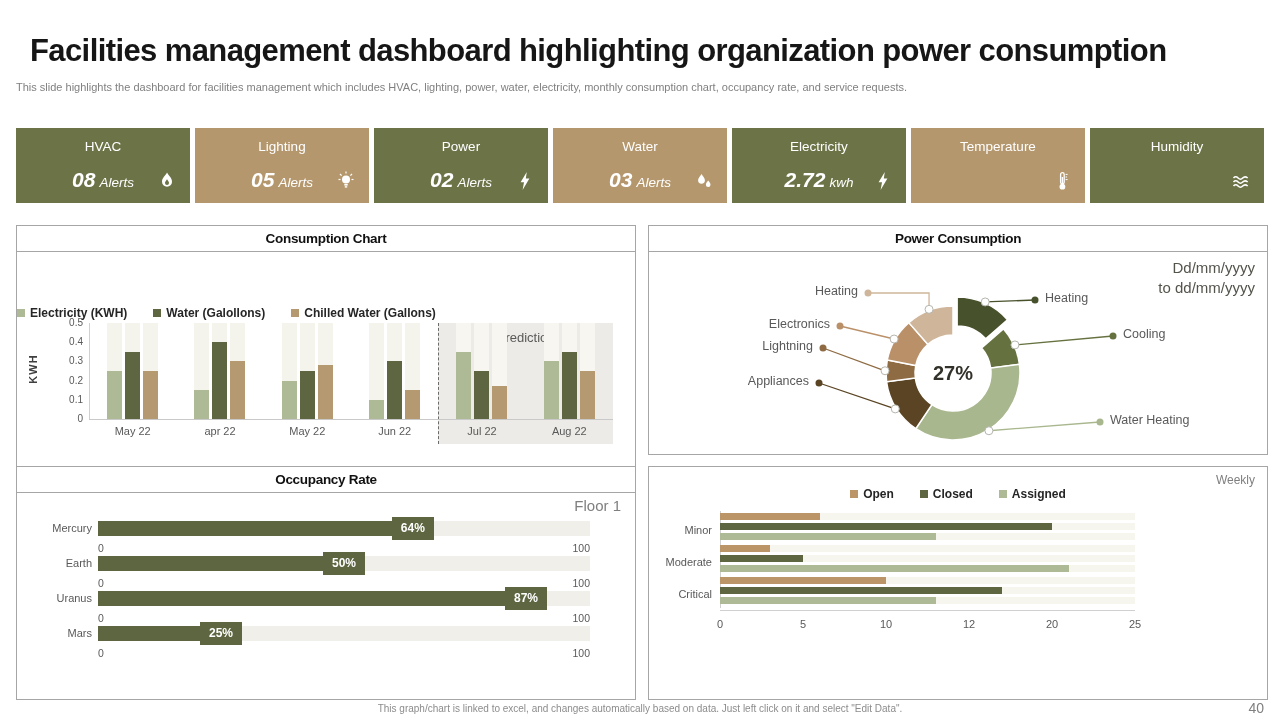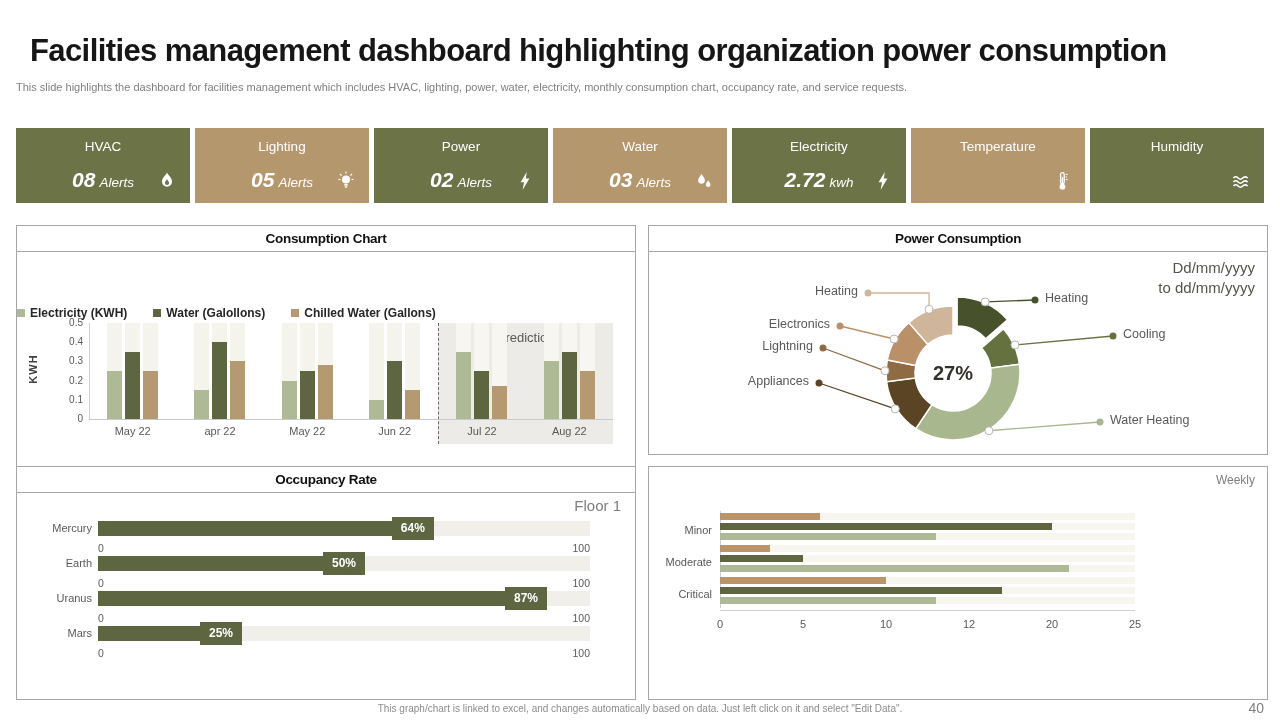--- a/index.html
+++ b/index.html
@@ -266,20 +266,34 @@
         <div style="position: absolute; left: 81px; top: 133px; width: 123px; height: 15px; background: rgb(93, 102, 64);"></div>
         <div style="position: absolute; left: 183px; top: 129px; width: 42px; height: 23px; background: rgb(93, 102, 64); color: rgb(255, 255, 255); font: 700 12px / 23px &quot;Liberation Sans&quot;, sans-serif; text-align: center;">25%</div>
         <div style="position: absolute; left: 81px; top: 154px; font: 10.5px &quot;Liberation Sans&quot;, sans-serif; color: rgb(89, 89, 89);">0</div>
         <div style="position: absolute; left: 533px; top: 154px; width: 40px; text-align: right; font: 10.5px &quot;Liberation Sans&quot;, sans-serif; color: rgb(89, 89, 89);">100</div>
       </div>
   </div>
 
   <div class="panel" style="left:648px;top:466px;width:620px;height:234px">
     <div class="panel-body">
       <div class="corner-label" style="top:6px;right:12px;font-size:12px;text-align:right;">Weekly</div>
+    <div style="position: absolute; left: 0px; right: 0px; top: 20px; display: flex; justify-content: center; gap: 26px;">
+          <div style="position: static; display: flex; align-items: center; gap: 5px; font: 600 12px &quot;Liberation Sans&quot;, sans-serif; color: rgb(38, 38, 38);">
+            <div style="position: static; width: 8px; height: 8px; background: rgb(187, 148, 104); flex: 0 0 auto;"></div>
+            <div style="position: static;">Open</div>
+          </div>
+          <div style="position: static; display: flex; align-items: center; gap: 5px; font: 600 12px &quot;Liberation Sans&quot;, sans-serif; color: rgb(38, 38, 38);">
+            <div style="position: static; width: 8px; height: 8px; background: rgb(93, 102, 64); flex: 0 0 auto;"></div>
+            <div style="position: static;">Closed</div>
+          </div>
+          <div style="position: static; display: flex; align-items: center; gap: 5px; font: 600 12px &quot;Liberation Sans&quot;, sans-serif; color: rgb(38, 38, 38);">
+            <div style="position: static; width: 8px; height: 8px; background: rgb(174, 185, 150); flex: 0 0 auto;"></div>
+            <div style="position: static;">Assigned</div>
+          </div>
+        </div>
         <div style="position: absolute; left: 71px; top: 44px; width: 1px; height: 97px; background: rgb(208, 208, 208);"></div>
         <div style="position: absolute; left: 0px; top: 56.5px; width: 63px; text-align: right; font: 11px &quot;Liberation Sans&quot;, sans-serif; color: rgb(89, 89, 89);">Minor</div>
         <div style="position: absolute; left: 71px; top: 46px; width: 415px; height: 7px; background: rgb(246, 245, 238);"></div>
         <div style="position: absolute; left: 71px; top: 46px; width: 99.6px; height: 7px; background: rgb(187, 148, 104);"></div>
         <div style="position: absolute; left: 71px; top: 56px; width: 415px; height: 7px; background: rgb(246, 245, 238);"></div>
         <div style="position: absolute; left: 71px; top: 56px; width: 332px; height: 7px; background: rgb(93, 102, 64);"></div>
         <div style="position: absolute; left: 71px; top: 66px; width: 415px; height: 7px; background: rgb(246, 245, 238);"></div>
         <div style="position: absolute; left: 71px; top: 66px; width: 215.8px; height: 7px; background: rgb(174, 185, 150);"></div>
         <div style="position: absolute; left: 0px; top: 88.5px; width: 63px; text-align: right; font: 11px &quot;Liberation Sans&quot;, sans-serif; color: rgb(89, 89, 89);">Moderate</div>
         <div style="position: absolute; left: 71px; top: 78px; width: 415px; height: 7px; background: rgb(246, 245, 238);"></div>

